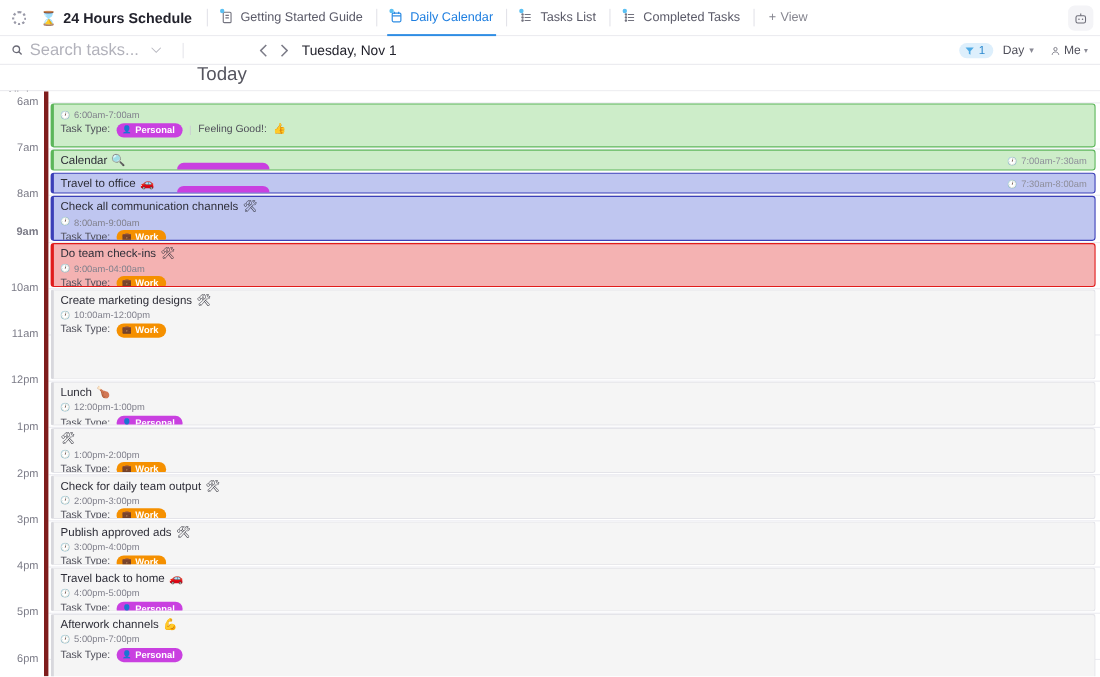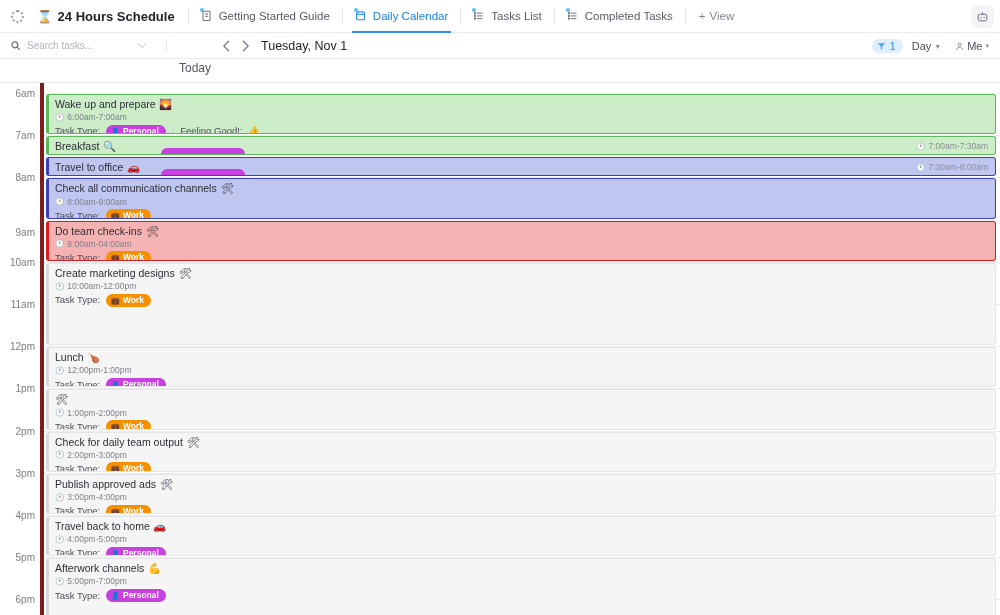--- a/index.html
+++ b/index.html
@@ -95,30 +95,30 @@
     background: #fff;
   }
   .search-wrap {
     display: flex; align-items: center;
     width: 160px;
     padding-left: 10px;
     gap: 6px;
   }
   .search-input {
     border: none; outline: none;
-    font-size: 10px;
+    font-size: 15px;
     font-family: "Liberation Sans", sans-serif;
     color: #44444f;
     width: 104px;
     background: transparent;
   }
   .search-input::placeholder { color: #b2b2bb; }
   .chev-btn { color: #b8b8c0; font-size: 9px; }
   .vsep { width: 1px; height: 14px; background: #e6e6ec; margin: 0 6px; }
-  .today-btn { font-size: 12px; color: #55555f; padding: 2px 6px; margin-top: 44px; }
+  .today-btn { font-size: 17px; color: #55555f; padding: 2px 6px; margin-top: 44px; }
   .nav-arrow {
     font-size: 12px; color: #7c7c88;
     padding: 1px 6px;
   }
   .date-label {
     font-size: 12.5px; color: #22222c; font-weight: normal;
     margin-left: 6px;
   }
   .toolbar-right {
     position: absolute; right: 6px; top: 0; height: 26px;
@@ -404,42 +404,38 @@
       <div class="hour-line" style="top: 178.8px;"></div>
       <div class="hour-line" style="top: 221px;"></div>
       <div class="hour-line" style="top: 263.2px;"></div>
       <div class="hour-line" style="top: 305.4px;"></div>
       <div class="hour-line" style="top: 347.6px;"></div>
       <div class="hour-line" style="top: 389.8px;"></div>
       <div class="hour-line" style="top: 432px;"></div>
       <div class="hour-line" style="top: 474.2px;"></div>
       <div class="hour-line" style="top: 516.4px;"></div>
       <div class="ev" style="top: 11px; height: 40.2px; background: rgb(205, 237, 201); border-width: 1px 1px 1px 3px; border-style: solid; border-color: rgb(92, 182, 90); border-image: initial;">
-        <div class="ev-title">
-          <span>Wake up and prepare</span>
-          <span>🌄</span>
-        </div>
         <div class="ev-time-row">
           <span class="clock-ico">🕐</span>
           <span>6:00am-7:00am</span>
         </div>
         <div class="ev-meta">
           <span>Task Type:</span>
           <span class="tag personal">
             <span style="font-size: 7px;">👤</span>
             <span>Personal</span>
           </span>
           <span class="meta-div">|</span>
           <span class="feel">Feeling Good!:</span>
           <span>👍</span>
         </div>
       </div>
       <div class="ev compact" style="top: 53.2px; height: 19.1px; background: rgb(205, 237, 201); border-width: 1px 1px 1px 3px; border-style: solid; border-color: rgb(92, 182, 90); border-image: initial;">
         <div class="ev-title">
-          <span>Breakfast</span>
+          <span>Calendar</span>
           <span>🔍</span>
         </div>
         <div class="ghost-tag"></div>
         <div class="ev-right-time">
           <span class="clock-ico">🕐</span>
           <span>7:00am-7:30am</span>
         </div>
       </div>
       <div class="ev compact" style="top: 74.3px; height: 19.1px; background: rgb(191, 198, 240); border-width: 1px 1px 1px 3px; border-style: solid; border-color: rgb(59, 63, 184); border-image: initial;">
         <div class="ev-title">
@@ -602,21 +598,21 @@
             <span style="font-size: 7px;">👤</span>
             <span>Personal</span>
           </span>
         </div>
       </div>
     </div>
   <div class="gutter" id="gutter">
       <div class="hour-label" style="top: 10px;">6am</div>
       <div class="hour-label" style="top: 52.2px;">7am</div>
       <div class="hour-label" style="top: 94.4px;">8am</div>
-      <div class="hour-label" style="top: 149px;">9am</div>
+      <div class="hour-label" style="top: 128px; font-weight: bold;">9am</div>
       <div class="hour-label" style="top: 178.8px;">10am</div>
       <div class="hour-label" style="top: 221px; text-align: center;">11am</div>
       <div class="hour-label" style="top: 263.2px;">12pm</div>
       <div class="hour-label" style="top: 305.4px;">1pm</div>
       <div class="hour-label" style="top: 347.6px; margin-left: 32px;">2pm</div>
       <div class="hour-label" style="top: 389.8px;">3pm</div>
       <div class="hour-label" style="top: 432px;">4pm</div>
       <div class="hour-label" style="top: 474.2px;">5pm</div>
       <div class="hour-label" style="top: 516.4px;">6pm</div>
     </div>

